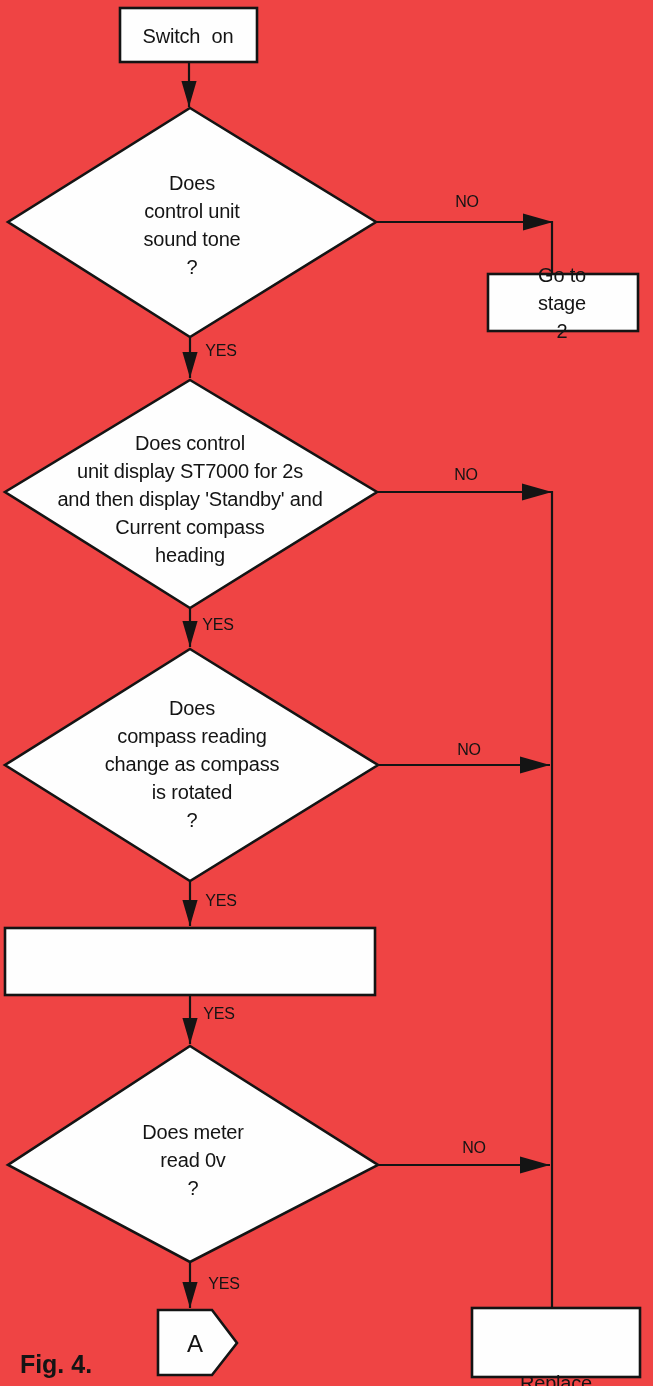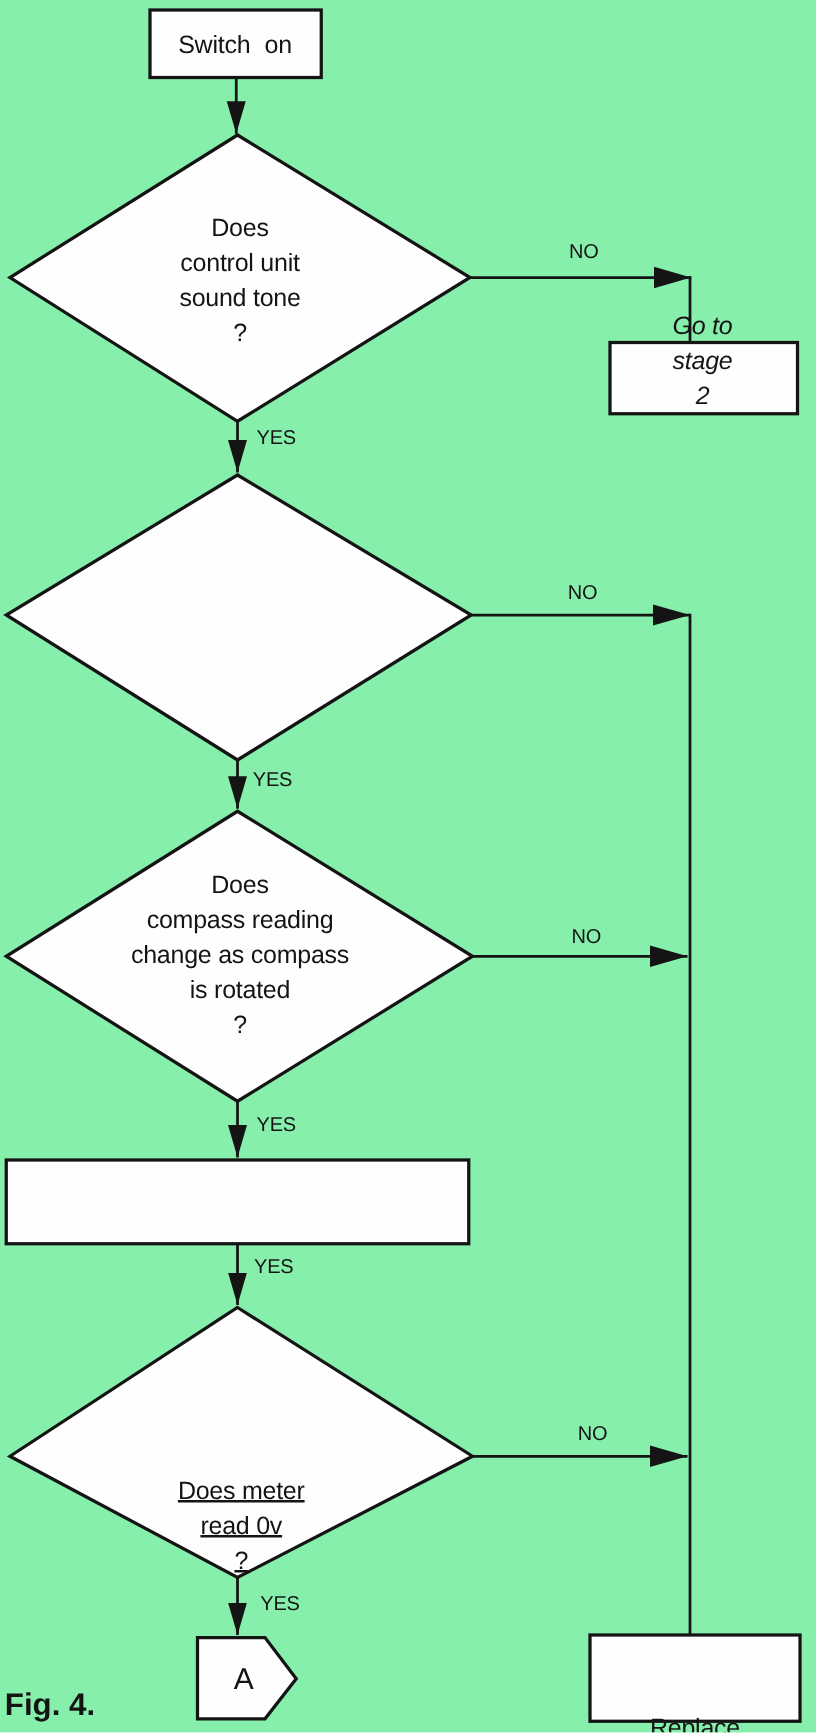--- a/index.html
+++ b/index.html
@@ -4,21 +4,21 @@
 <style>
   html, body {
     margin: 0;
     padding: 0;
     background: #ffffff;
   }
   .canvas {
     position: relative;
     width: 653px;
     height: 1386px;
-    background: #86efac;
+    background: #ef4444;
     font-family: "Liberation Sans", "DejaVu Sans", sans-serif;
     color: #141414;
     overflow: hidden;
   }
   .shapes {
     position: absolute;
     left: 0;
     top: 0;
   }
   .lbl {
@@ -113,32 +113,37 @@
     <rect class="shape" x="472" y="1308" width="168" height="69"></rect>
   </svg>
 
   <div class="lbl start-lbl" style="left:188px; top:36px;">Switch on</div>
 
   <div class="lbl" style="left:192px; top:225px;">Does
 control unit
 sound tone
 ?</div>
 
-  <div class="lbl" style="left:562px; top:289px;font-style:italic;">Go to stage
+  <div class="lbl" style="left:562px; top:303px;">Go to stage
 2</div>
 
+  <div class="lbl" style="left:190px; top:499px;">Does control
+unit display ST7000 for 2s
+and then display 'Standby' and
+Current compass
+heading</div>
 
   <div class="lbl" style="left:192px; top:764px;">Does
 compass reading
 change as compass
 is rotated
 ?</div>
 
 
-  <div class="lbl" style="left:193px; top:1221px;text-decoration:underline;">Does meter
+  <div class="lbl" style="left:193px; top:1160px;">Does meter
 read 0v
 ?</div>
 
   <div class="lbl conn" style="left:195px; top:1344px;">A</div>
 
   <div class="lbl" style="left:556px; top:1411px;">Replace
 Computer PCB</div>
 
   <div class="lbl edge" style="left:467px; top:202px;">NO</div>
 
@@ -151,15 +156,15 @@
   <div class="lbl edge" style="left:469px; top:750px;">NO</div>
 
   <div class="lbl edge" style="left:221px; top:901px;">YES</div>
 
   <div class="lbl edge" style="left:219px; top:1014px;">YES</div>
 
   <div class="lbl edge" style="left:474px; top:1148px;">NO</div>
 
   <div class="lbl edge" style="left:224px; top:1284px;">YES</div>
 
-  <div class="lbl fig" style="left:40px; top:1364px;">Fig. 4.</div>
+  <div class="lbl fig" style="left:56px; top:1364px;">Fig. 4.</div>
 
 </div>
 
 </body></html>

